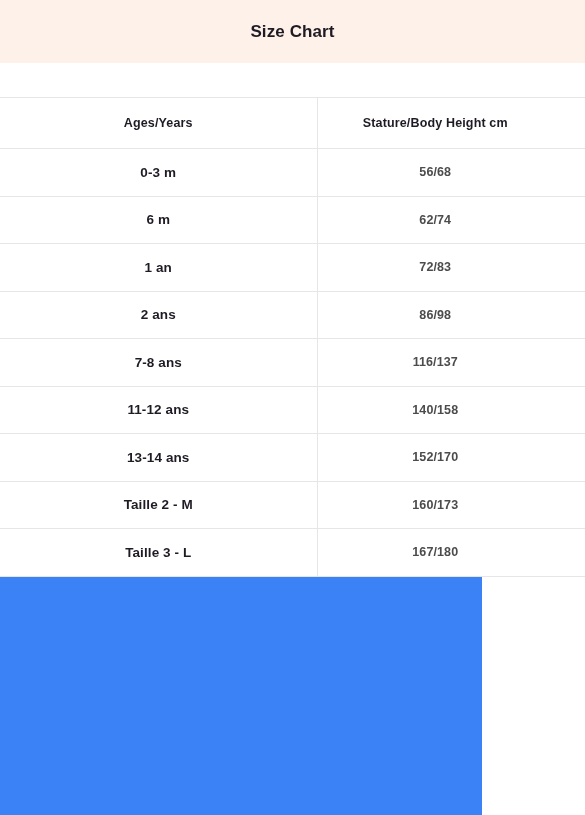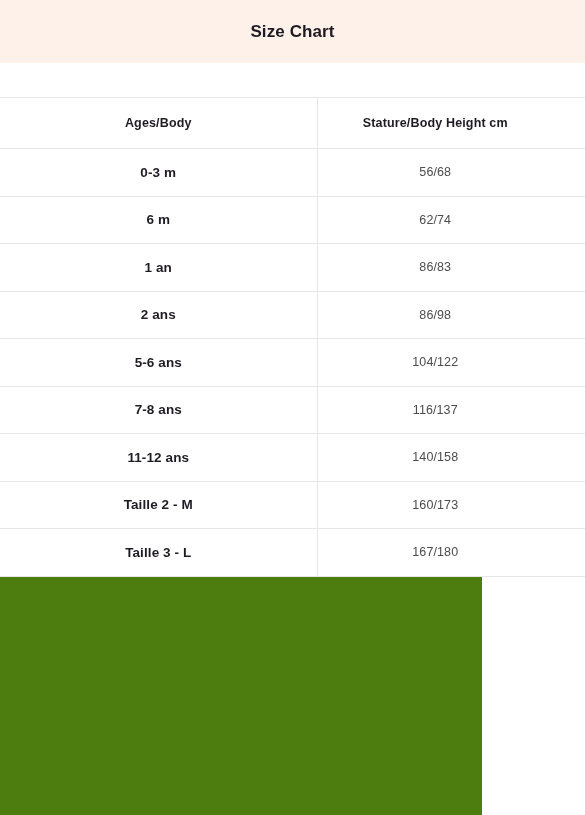--- a/index.html
+++ b/index.html
@@ -12,21 +12,21 @@
     background: #ffffff;
     font-family: "Liberation Sans", sans-serif;
     -webkit-font-smoothing: antialiased;
     overflow: hidden;
   }
 
   .page {
     position: relative;
     width: 482px;
     height: 815px;
-    background: #4d7c0f;
+    background: #3b82f6;
   }
 
   
   .header-band {
     width: 585px;
     height: 63px;
     background: #fdf1e9;
     display: flex;
     align-items: center;
     justify-content: center;
@@ -90,21 +90,21 @@
   .cell-age-text {
     font-size: 13.5px;
     font-weight: 700;
     color: #1f1b24;
     letter-spacing: 0.1px;
     display: block;
   }
 
   .cell-value-text {
     font-size: 12.5px;
-    font-weight: 400;
+    font-weight: 700;
     color: #4c4c4c;
     letter-spacing: 0.1px;
     display: block;
     position: relative;
     left: -16px;
   }
 
   .header-value-inner {
     display: block;
     position: relative;
@@ -122,21 +122,21 @@
 
   <div class="band-gap"></div>
 
   <table class="size-table">
     <colgroup>
       <col class="col-age">
       <col class="col-value">
     </colgroup>
     <thead>
       <tr>
-        <th class="cell-age">Ages/Body</th>
+        <th class="cell-age">Ages/Years</th>
         <th class="cell-value">
           <span class="header-value-inner">Stature/Body Height cm</span>
         </th>
       </tr>
     </thead>
     <tbody id="table-body">
         <tr>
           <td class="cell-age">
             <span class="cell-age-text">0-3 m</span>
           </td>
@@ -150,53 +150,53 @@
           </td>
           <td class="cell-value">
             <span class="cell-value-text">62/74</span>
           </td>
         </tr>
         <tr>
           <td class="cell-age">
             <span class="cell-age-text">1 an</span>
           </td>
           <td class="cell-value">
-            <span class="cell-value-text">86/83</span>
+            <span class="cell-value-text">72/83</span>
           </td>
         </tr>
         <tr>
           <td class="cell-age">
             <span class="cell-age-text">2 ans</span>
           </td>
           <td class="cell-value">
             <span class="cell-value-text">86/98</span>
           </td>
         </tr>
         <tr>
           <td class="cell-age">
-            <span class="cell-age-text">5-6 ans</span>
-          </td>
-          <td class="cell-value">
-            <span class="cell-value-text">104/122</span>
-          </td>
-        </tr>
-        <tr>
-          <td class="cell-age">
             <span class="cell-age-text">7-8 ans</span>
           </td>
           <td class="cell-value">
             <span class="cell-value-text">116/137</span>
           </td>
         </tr>
         <tr>
           <td class="cell-age">
             <span class="cell-age-text">11-12 ans</span>
           </td>
           <td class="cell-value">
             <span class="cell-value-text">140/158</span>
+          </td>
+        </tr>
+        <tr>
+          <td class="cell-age">
+            <span class="cell-age-text">13-14 ans</span>
+          </td>
+          <td class="cell-value">
+            <span class="cell-value-text">152/170</span>
           </td>
         </tr>
         <tr>
           <td class="cell-age">
             <span class="cell-age-text">Taille 2 - M</span>
           </td>
           <td class="cell-value">
             <span class="cell-value-text">160/173</span>
           </td>
         </tr>

